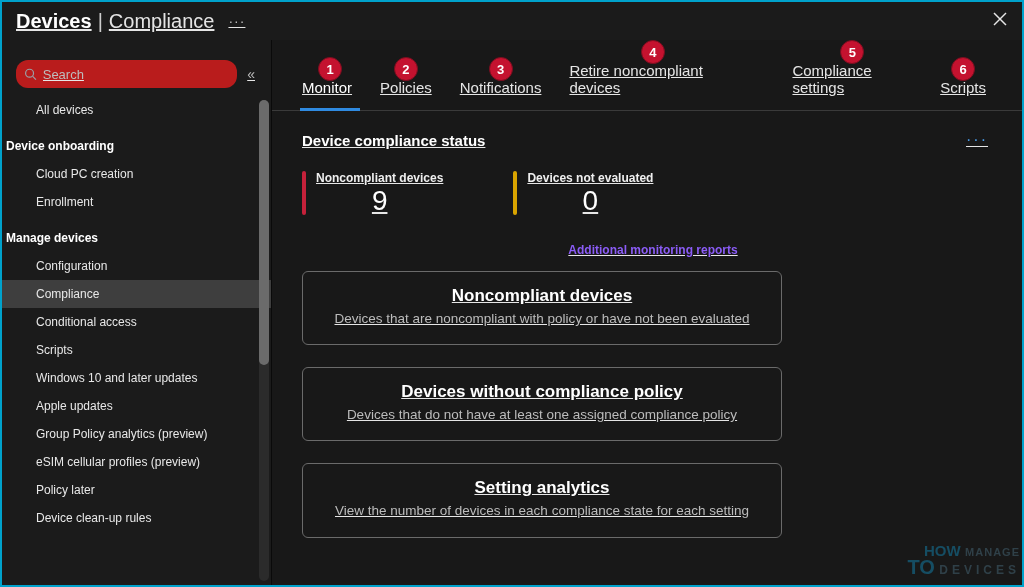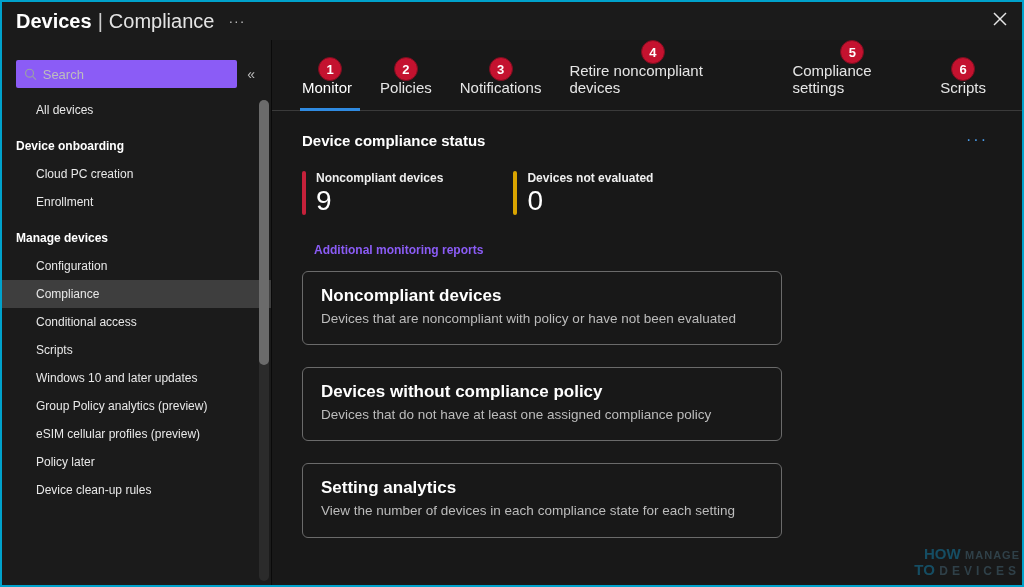--- a/index.html
+++ b/index.html
@@ -3,20 +3,21 @@
 <meta charset="utf-8">
 <style>
   * { box-sizing: border-box; margin: 0; padding: 0; }
   html, body { width: 1024px; height: 587px; overflow: hidden; font-family: "Segoe UI", Arial, sans-serif; background:#000; }
   .frame {
     width: 1024px; height: 587px;
     background: #181818;
     border: 2px solid #00a2cc;
     position: relative;
     color: #e6e6e6;
+    text-decoration: underline;
   }
   
   .header {
     display: flex; align-items: center;
     height: 38px;
     padding: 0 14px;
     background: #1b1b1b;
   }
   .header .title-main { font-size: 20px; font-weight: 700; color:#fff; }
   .header .title-sep  { font-size: 20px; font-weight: 300; color:#ccc; padding: 0 6px; }
@@ -31,41 +32,41 @@
   .sidebar {
     width: 270px; flex: 0 0 270px;
     background: #1b1b1b;
     border-right: 1px solid #0a0a0a;
     display:flex; flex-direction: column;
     position: relative;
   }
   .search-row { display:flex; align-items:center; padding: 20px 10px 8px 14px; }
   .search-box {
     flex:1; display:flex; align-items:center;
-    background: #8b5cf6; border-radius:2px;
+    background: #b91c1c; border-radius:12px;
     height: 28px; padding: 0 8px;
   }
   .search-box svg { width:14px; height:14px; stroke:#9aa0a6; fill:none; margin-right:6px;}
   .search-box input {
     background: transparent; border: none; outline: none;
     color:#ddd; font-size:13px; width:100%;
   }
   .search-box input::placeholder { color:#bdbdbd; }
   .collapse-chevron { color:#bbb; font-size:14px; padding:0 6px 0 10px; cursor:pointer;}
   .nav-wrap { position:relative; flex:1; overflow:hidden; }
   .nav-scroll {
     position:absolute; inset:0;
     overflow:hidden;
   }
   .nav-item, .nav-header {
     display:block; padding: 7px 14px 7px 34px;
     font-size: 12px; color:#e8e8e8; cursor:pointer;
     white-space: nowrap; overflow:hidden; text-overflow:ellipsis;
   }
-  .nav-header { padding-left: 14px; font-weight:600; color:#fff; cursor:default; margin-top:8px;}
+  .nav-header { padding-left: 4px; font-weight:600; color:#fff; cursor:default; margin-top:8px;}
   .nav-item.selected { background:#3e3e3e; }
   .nav-item.selected::before {
     content:""; position:absolute; left:0; width:3px; height:20px; margin-top:0px; background:#4f9de6; display:none;
   }
   
   .fake-scrollbar {
     position:absolute; right:2px; top:4px; bottom:4px; width:10px;
   }
   .fake-scrollbar .track { position:absolute; inset:0; background:#2b2b2b; border-radius:5px;}
   .fake-scrollbar .thumb { position:absolute; left:0; right:0; top:0; height:55%; background:#6b6b6b; border-radius:5px;}
@@ -92,20 +93,21 @@
   .badge {
     position:absolute; top:-22px; left:50%; transform:translateX(-50%);
     width:24px; height:24px; border-radius:50%;
     background:#c4122f; color:#fff; font-size:13px; font-weight:600;
     display:flex; align-items:center; justify-content:center;
     border:1px solid #7a0e1f;
   }
   .tab.spacer { flex:0 0 28px; padding:0;}
   .section {
     padding: 20px 30px 0 30px;
+    text-align: center;
   }
   .section-head { display:flex; align-items:center;}
   .section-title { font-size:15px; font-weight:600; color:#fff;}
   .section-more { margin-left:auto; color:#4a9be8; letter-spacing:2px; cursor:pointer; font-size:16px; padding-right:4px;}
   .stats { display:flex; gap: 70px; margin-top:22px; }
   .stat { display:flex; align-items:stretch; }
   .stat .bar { width:4px; border-radius:2px; margin-right:10px; }
   .stat.nc .bar { background:#c5213a; }
   .stat.ne .bar { background:#d9a400; }
   .stat .label { font-size:12px; font-weight:600; color:#efefef; }
@@ -122,21 +124,21 @@
   .card .c-title { font-size:17px; font-weight:600; color:#fff; margin-bottom:4px;}
   .card .c-desc { font-size:13.5px; color:#bcbcbc; line-height:1.35;}
   
   .watermark {
     position:absolute; right:2px; bottom:8px;
     font-family: Arial, sans-serif; font-weight:800;
     color:#4f6b78; opacity:0.65; text-align:right; line-height:0.95;
   }
   .watermark .row1 span.big{ font-size:15px; color:#146a8b;}
   .watermark .row1 span.small{ font-size:11px; letter-spacing:1px; color:#3c5663;}
-  .watermark .row2 span.big{ font-size:15px; color:#146a8b;}
+  .watermark .row2 span.big{ font-size:20px; color:#146a8b;}
   .watermark .row2 span.small{ font-size:12px; letter-spacing:4px; color:#3c5663;}
 </style>
 </head>
 <body>
 
 <div class="frame">
   <div class="header">
     <span class="title-main">Devices</span>
     <span class="title-sep">|</span>
     <span class="title-sub">Compliance</span>
@@ -168,20 +170,21 @@
             <div class="nav-item">All devices</div>
             <div class="nav-header">Device onboarding</div>
             <div class="nav-item">Cloud PC creation</div>
             <div class="nav-item">Enrollment</div>
             <div class="nav-header">Manage devices</div>
             <div class="nav-item">Configuration</div>
             <div class="nav-item selected">Compliance</div>
             <div class="nav-item">Conditional access</div>
             <div class="nav-item">Scripts</div>
             <div class="nav-item">Windows 10 and later updates</div>
+            <div class="nav-item">Apple updates</div>
             <div class="nav-item">Group Policy analytics (preview)</div>
             <div class="nav-item">eSIM cellular profiles (preview)</div>
             <div class="nav-item">Policy later</div>
             <div class="nav-item">Device clean-up rules</div>
           </div>
         <div class="fake-scrollbar">
           <div class="track"></div>
             <div class="thumb"></div>
         </div>
       </div>

